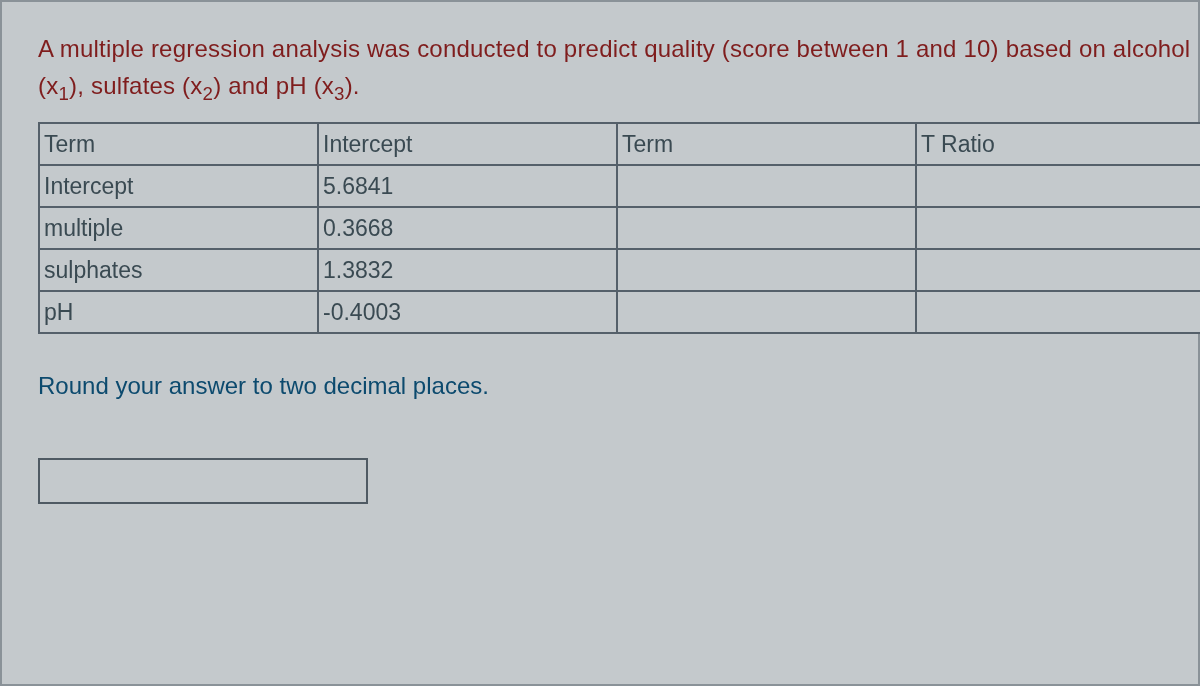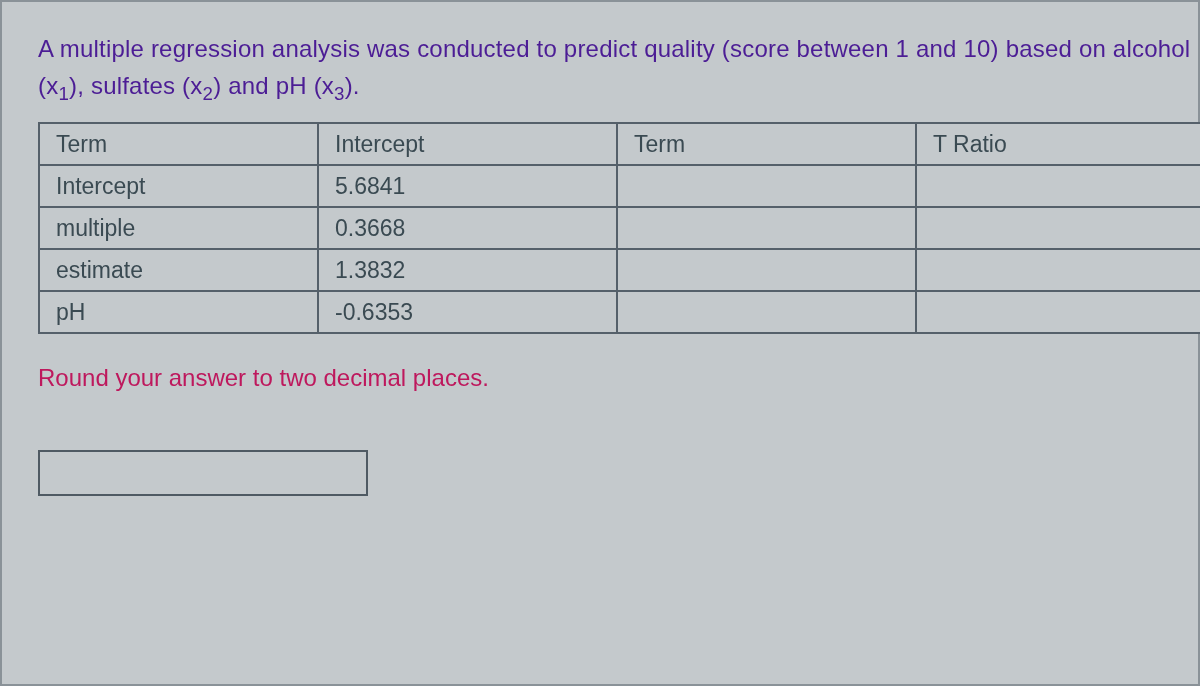--- a/index.html
+++ b/index.html
@@ -19,52 +19,52 @@
       height: 100%;
       padding: 28px 0 18px 36px;
       border: 2px solid #8a9298;
       background: #c4c9cc;
       position: relative;
     }
     .para {
       font-size: 24px;
       line-height: 1.55;
       margin: 0 0 18px 0;
-      color: #4c1d95;
+      color: #7f1d1d;
       letter-spacing: 0.2px;
     }
     .sub { font-size: 0.78em; vertical-align: sub; line-height: 0; }
     table {
       border-collapse: collapse;
       width: 1170px;
       margin-top: 8px;
       font-size: 23px;
       color: #3a4a52;
       table-layout: fixed;
     }
     th, td {
       border: 2px solid #55606a;
-      padding: 6px 16px;
+      padding: 6px 4px;
       text-align: left;
       font-weight: 400;
       height: 42px;
       background: #c4c9cc;
     }
     col.c1 { width: 279px; }
     col.c2 { width: 299px; }
     col.c3 { width: 299px; }
     col.c4 { width: 293px; }
     
     table tr td:last-child, table tr th:last-child {
       border-right: none;
     }
     .instr {
       font-size: 24px;
-      margin-top: 30px;
-      color: #be185d;
+      margin-top: 38px;
+      color: #0c4a6e;
     }
     .answer-box {
       width: 330px;
       height: 46px;
       border: 2px solid #4f5a63;
       margin-top: 34px;
       background: #c4c9cc;
     }
   </style>
 </head>
@@ -97,28 +97,28 @@
       <td></td>
       <td></td>
     </tr>
     <tr>
       <td>multiple</td>
       <td>0.3668</td>
       <td></td>
       <td></td>
     </tr>
     <tr>
-      <td>estimate</td>
+      <td>sulphates</td>
       <td>1.3832</td>
       <td></td>
       <td></td>
     </tr>
     <tr>
       <td>pH</td>
-      <td>-0.6353</td>
+      <td>-0.4003</td>
       <td></td>
       <td></td>
     </tr>
   </tbody>
     </table>
 
   <p class="instr">Round your answer to two decimal places.</p>
 
   <input type="text" class="answer-box" value="" style="">
 

